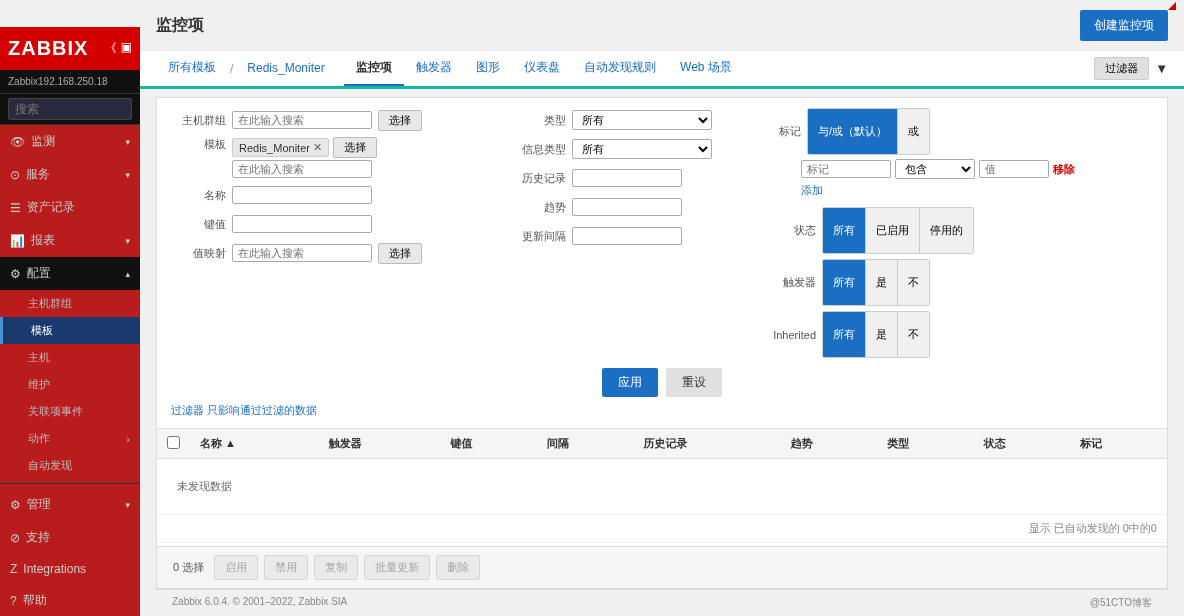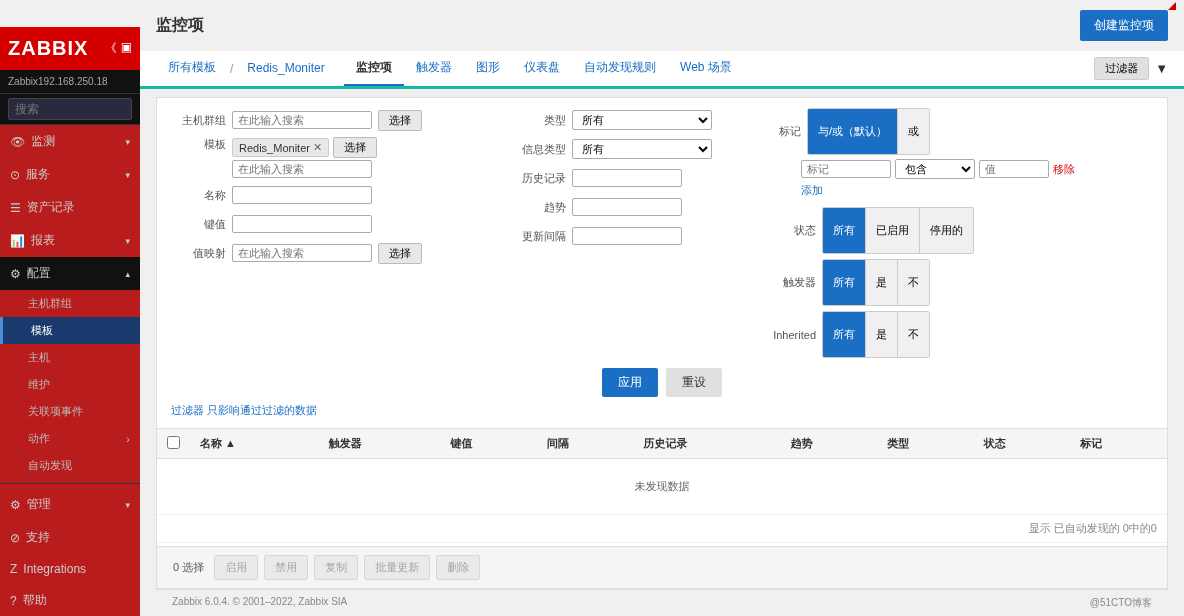--- a/index.html
+++ b/index.html
@@ -230,21 +230,21 @@
       font-weight: bold;
       margin-top: 36px;
     }
     .data-table td {
       padding: 7px 10px;
       border-bottom: 1px solid #f0f0f0;
       font-size: 11px;
       color: #666;
     }
     .data-table .no-data {
-      text-align: center;
+      text-align: left;
       color: #666;
       padding: 20px;
     }
     .data-table .empty-note {
       text-align: right;
       color: #888;
       font-size: 11px;
       padding: 6px 10px;
     }
 
@@ -427,20 +427,21 @@
       font-size: 11px;
       border-radius: 2px;
       width: 70px;
     }
 
     .remove-link {
       color: #d40000;
       font-size: 11px;
       cursor: pointer;
       text-decoration: none;
+      font-weight: bold;
     }
 
     .add-link {
       color: #1a6fc4;
       font-size: 11px;
       cursor: pointer;
     }
 
     .status-row {
       display: flex;

